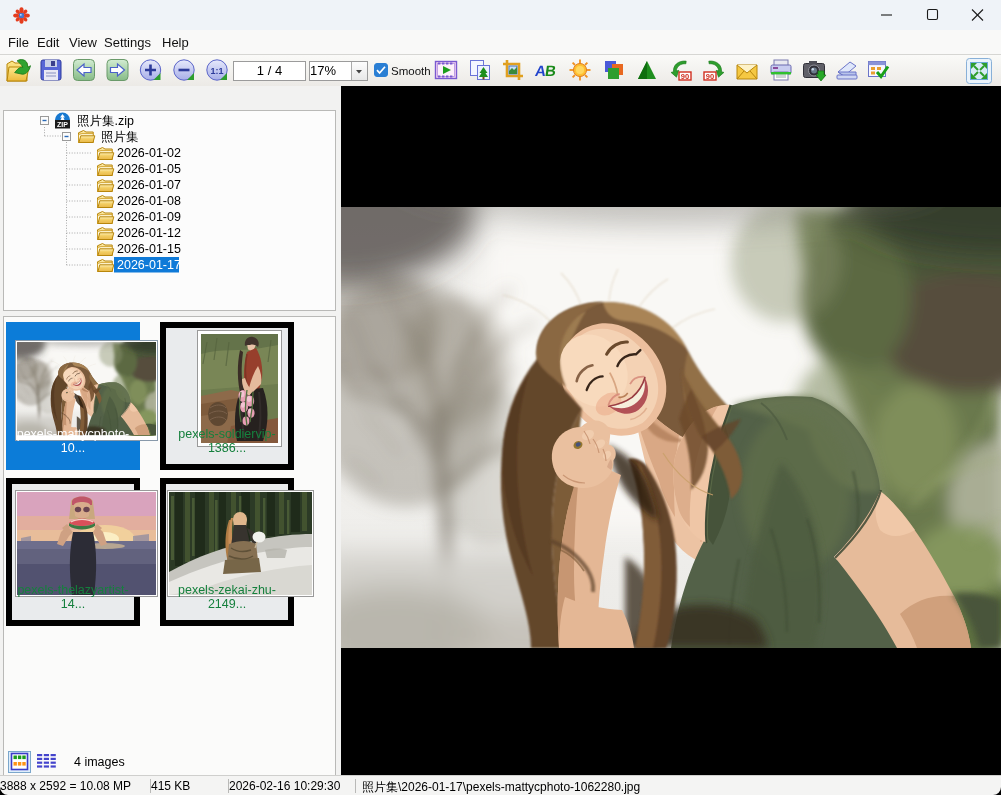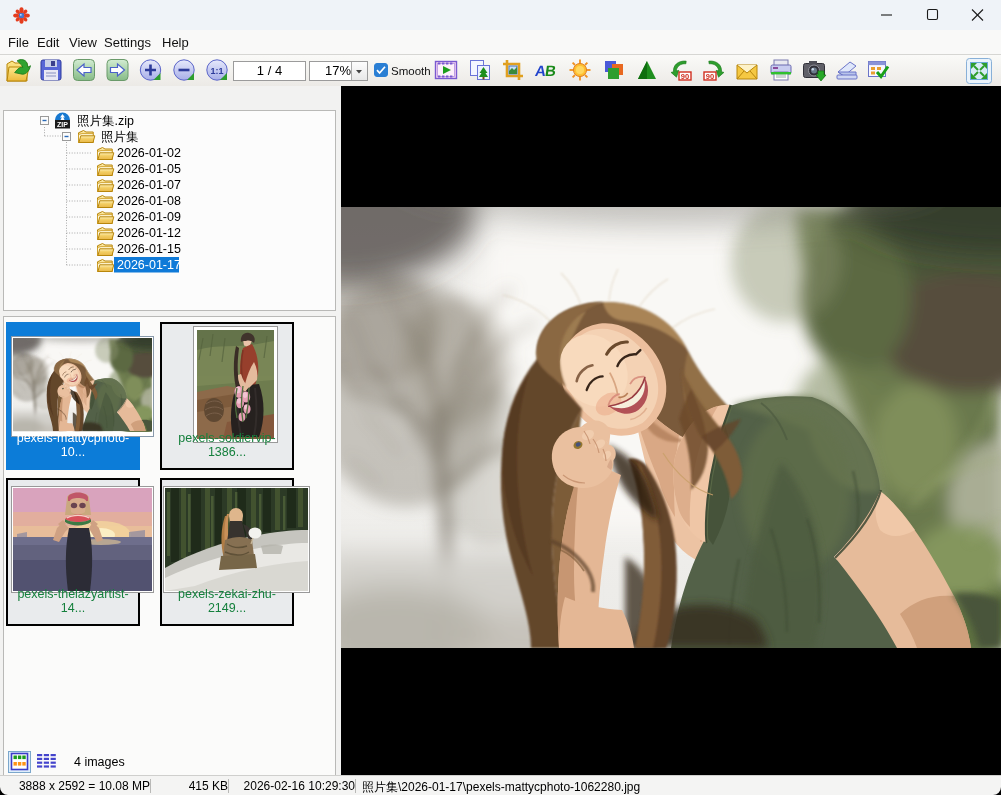--- a/index.html
+++ b/index.html
@@ -9,42 +9,42 @@
 
 #titlebar { left:0; top:0; width:1001px; height:30px; background:#eff3f8; }
 #apptitle { left:36px; top:7px; font-size:12.5px; color:#111; }
 
 #menubar { left:0; top:30px; width:1001px; height:25px; background:#f9f9f8; border-bottom:1px solid #d6d6d3; font-size:13px; color:#111; }
 #menubar span { position:absolute; top:5px; }
 
 #toolbar { left:0; top:55px; width:1001px; height:31px; background:linear-gradient(#fafaf8,#eceae6); }
 #pagebox { left:233px; top:61px; width:73px; height:20px; background:#fff; border:1px solid #9b9b9b; font-size:13px; text-align:center; line-height:18px; }
 #zoombox { left:309px; top:61px; width:59px; height:20px; background:#fff; border:1px solid #9b9b9b; font-size:13px; }
-#zoombox .val { position:absolute; left:0; top:1px; width:41px; text-align:right;padding-left:13px; }
+#zoombox .val { position:absolute; left:0; top:1px; width:41px; text-align:left; }
 #zoombox .btn { position:absolute; right:0; top:0; width:16px; height:18px; background:linear-gradient(#fdfdfd,#e8e8e8); border-left:1px solid #ababab; }
 #smoothlbl { left:391px; top:65px; font-size:11.5px; color:#111; }
 
 #leftpanel { left:0; top:86px; width:341px; height:689px; background:#f2f2f1; }
 #lp-header { left:0; top:2px; width:336px; height:21px; font-size:12.5px; color:#000; }
 #tree { left:3px; top:24px; width:333px; height:201px; background:#fcfcfc; border:1px solid #b9b9b7; font-size:12.5px; color:#000;padding-left:33px; }
 #thumbs { left:3px; top:230px; width:333px; height:520px; background:#fbfbfa; border:1px solid #b9b9b7; }
 #lp-bottom { left:0; top:664px; width:388px; height:25px; font-size:12.5px; }
 
-.cell { position:absolute; width:134px; height:148px; background:#e9ebed; border:2px solid #000000; }
+.cell { position:absolute; width:134px; height:148px; background:#e9ebed; border:6px solid #000000; }
 .cell.sel { background:#0c7cd8; border-color:#0c7cd8; }
 .cell .lbl { position:absolute; left:0; right:0; bottom:9px; text-align:center; font-size:12.5px; color:#15803d; }
 .cell.sel .lbl { color:#fff; }
 
 #viewer { left:341px; top:86px; width:660px; height:689px; background:#000; }
 #photo { left:0px; top:121px; width:660px; height:441px; }
 
 #statusbar { left:0; top:775px; width:1001px; height:20px; background:#f4f4f3; border-top:1px solid #cfcfcd; font-size:12px; color:#000; }
 #statusbar .sep { position:absolute; top:3px; width:1px; height:14px; background:#b9b9b7; }
 #statusbar div.txt { position:absolute; top:3px; }
-.ctr { text-align:right; }
+.ctr { text-align:left; }
 </style>
 </head>
 <body>
 
 <div class="abs" id="titlebar">
   <svg class="abs" style="left:13px;top:7px" width="17" height="17" viewBox="0 0 17 17">
     <g>
       <circle cx="8.5" cy="8.5" r="3" fill="#3a6bc4"></circle>
       <g fill="#e43c1e">
         <ellipse cx="8.5" cy="3.2" rx="2.1" ry="3"></ellipse>

